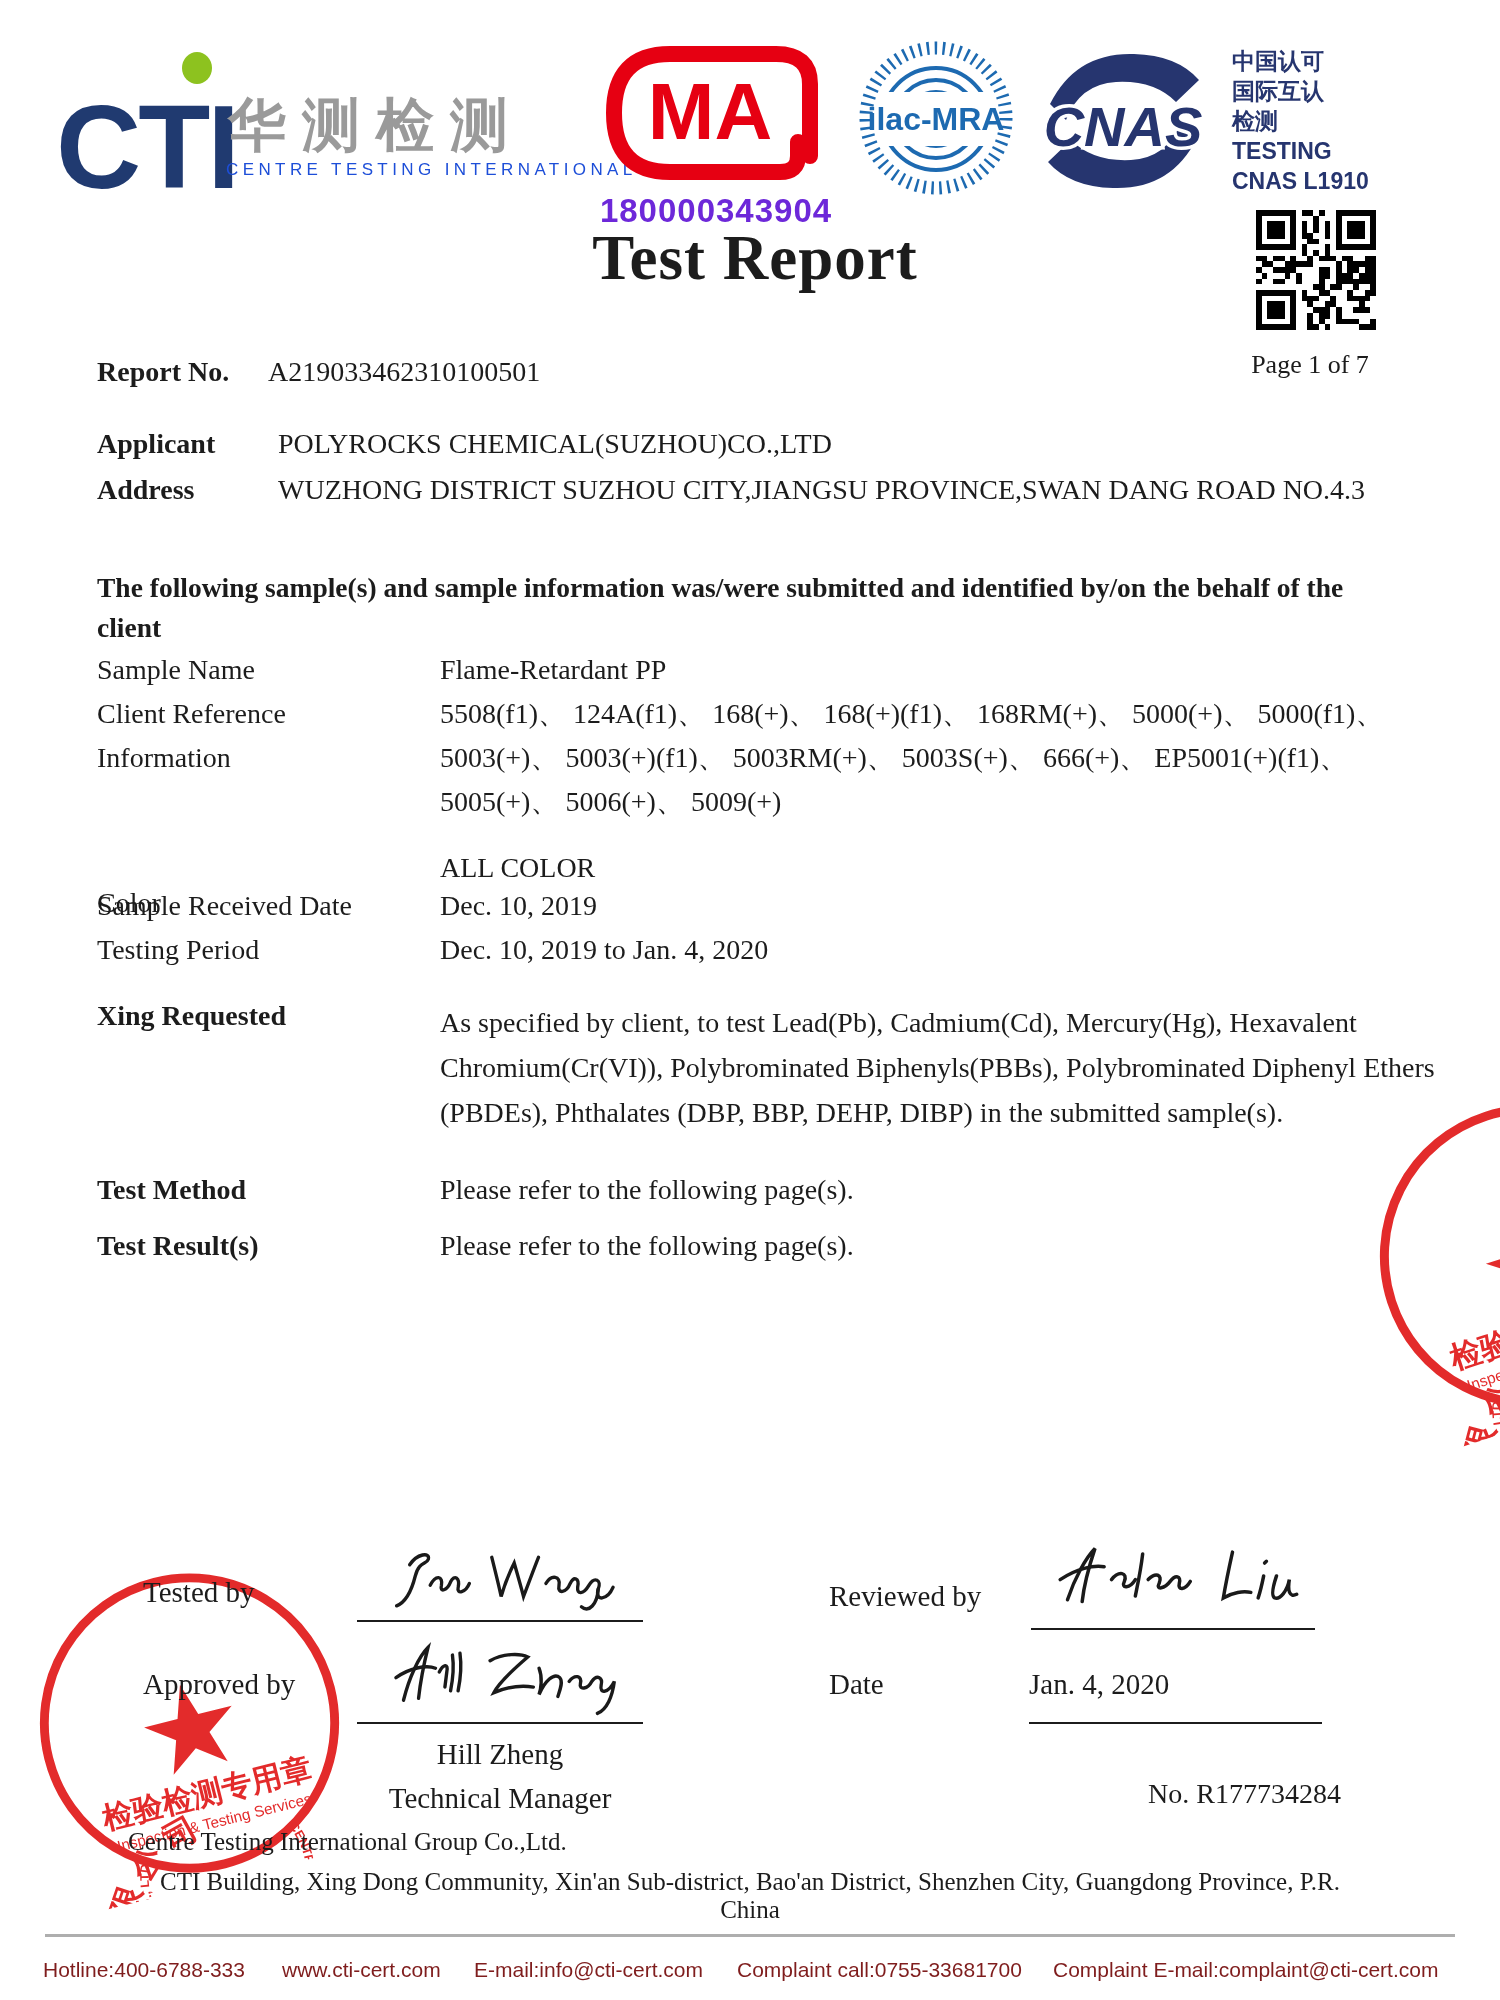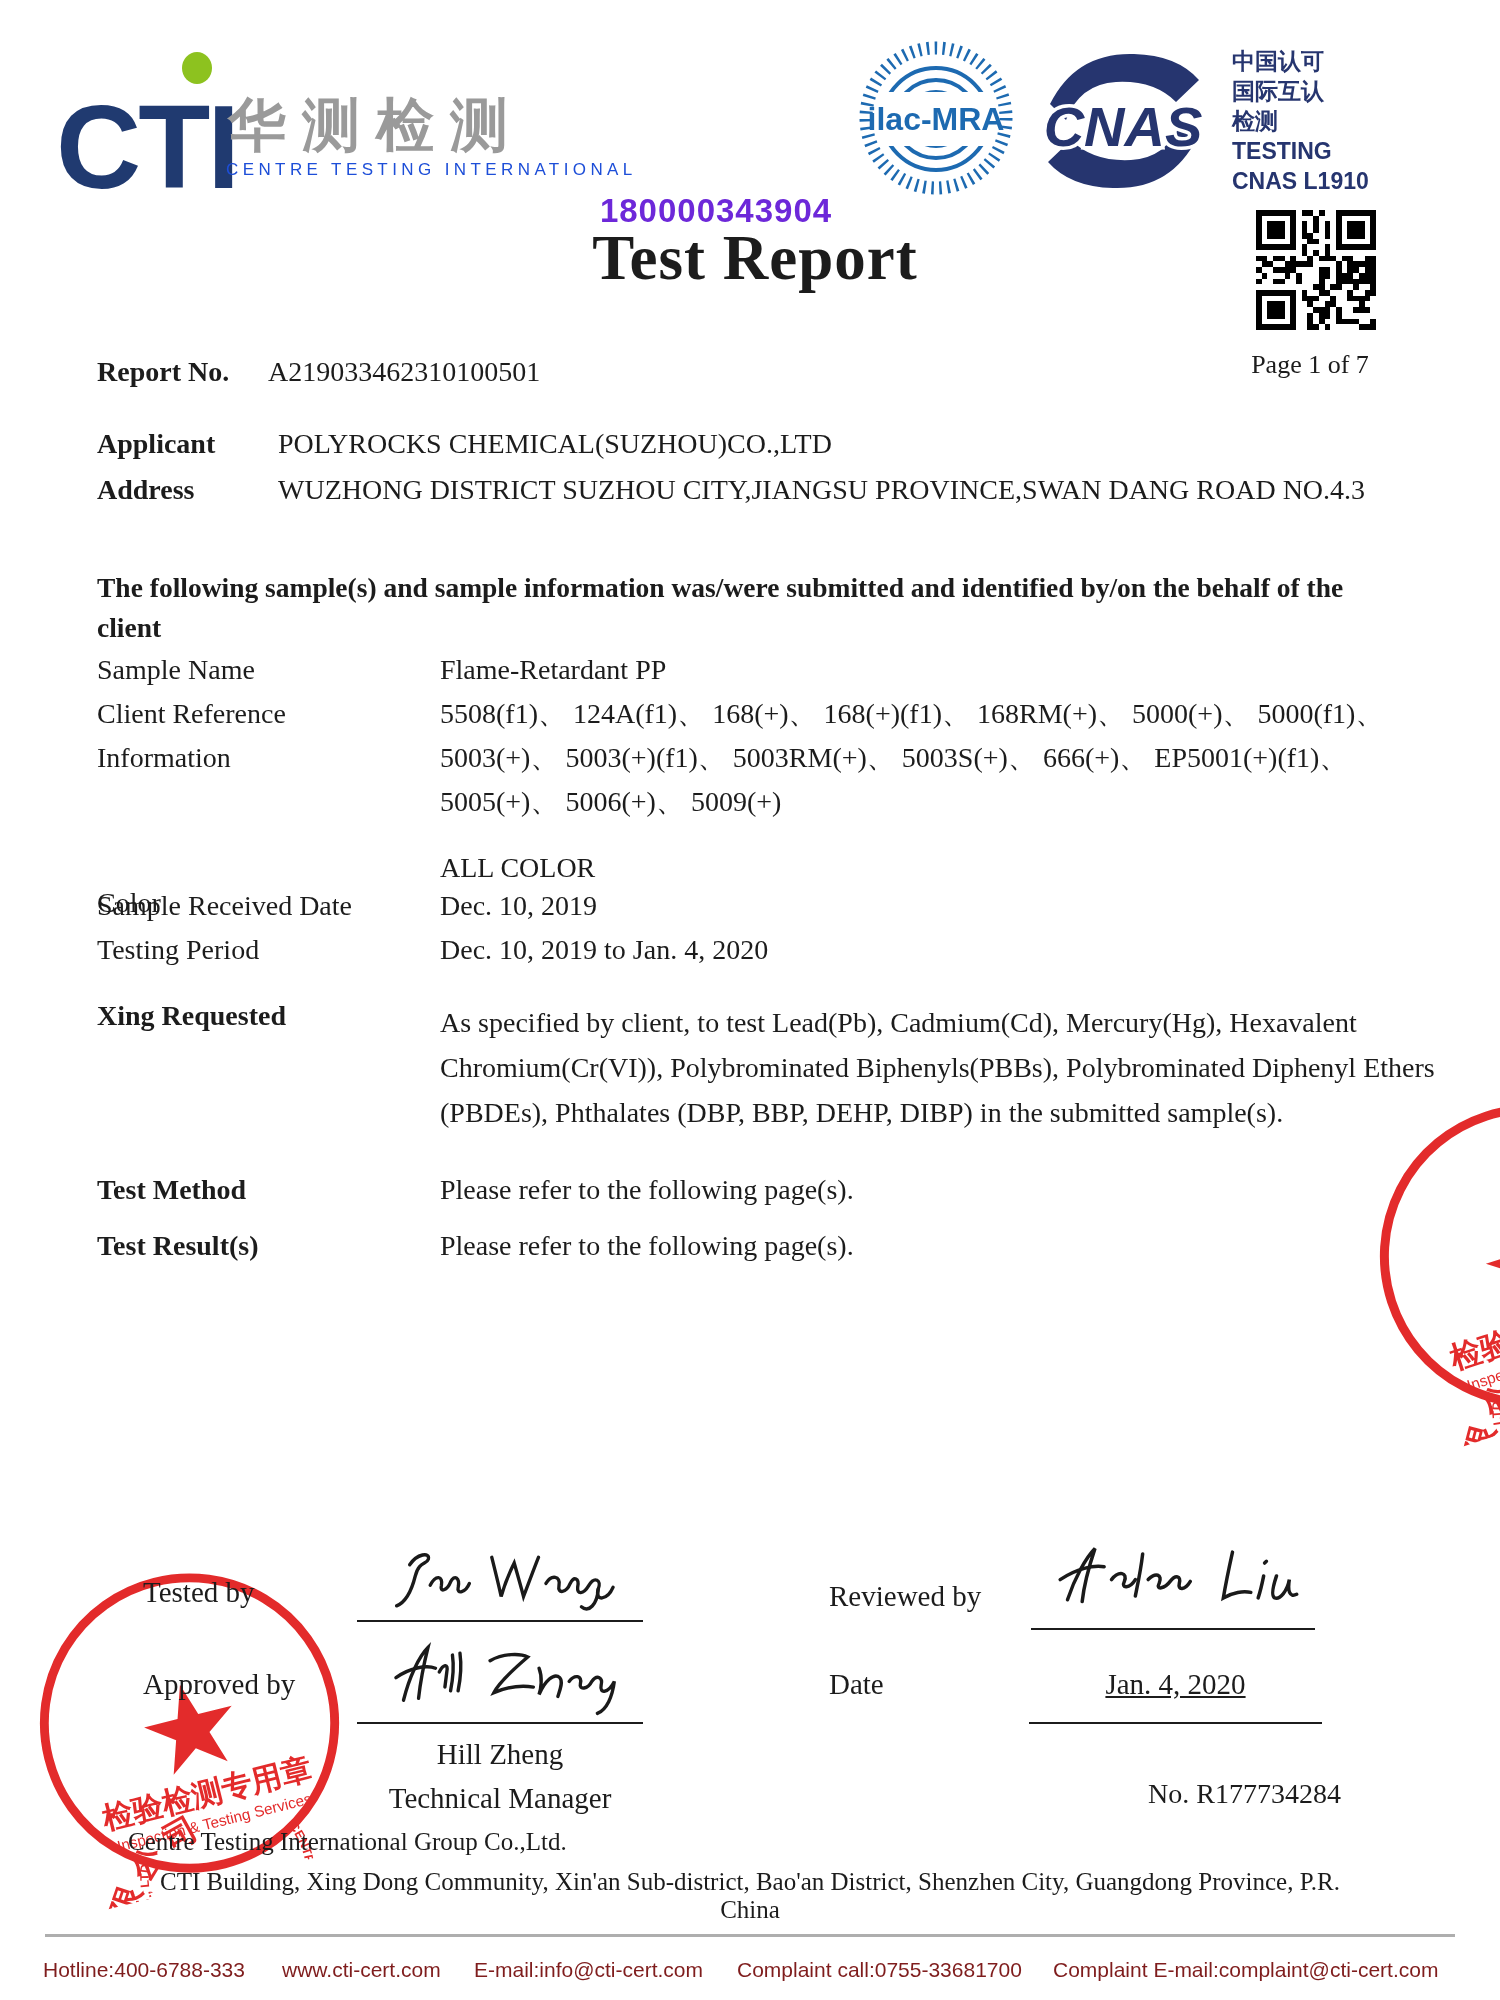--- a/index.html
+++ b/index.html
@@ -36,20 +36,26 @@
 
 <div id="page">
 
   <div class="abs" style="left:56px;top:88px;">
     <span class="cti-word">CTI</span>
   </div>
   <div class="abs cti-dot" style="left:182px;top:52px;"></div>
   <div class="abs cti-cn" style="left:228px;top:96px;">华测检测</div>
   <div class="abs cti-sub" style="left:226px;top:160px;">CENTRE TESTING INTERNATIONAL</div>
 
+  <div class="abs" style="left:598px;top:36px;">
+    <svg width="235" height="152" viewBox="0 0 235 152">
+      <path d="M212,120 L212,48 Q212,18 178,18 L72,18 Q16,18 16,77 Q16,136 72,136 L182,136 Q200,136 200,120 L200,106" fill="none" stroke="#e60012" stroke-width="16" stroke-linecap="round"></path>
+      <text x="112" y="103" text-anchor="middle" font-size="80" font-weight="bold" fill="#e60012">MA</text>
+    </svg>
+  </div>
   <div class="abs cma-num" style="left:596px;top:192px;width:240px;">180000343904</div>
 
   <div class="abs" style="left:856px;top:38px;">
     <svg width="160" height="160" viewBox="0 0 160 160">
       <defs>
         <clipPath id="ilacTop">
             <rect x="0" y="12" width="160" height="42"></rect>
           </clipPath>
         <clipPath id="ilacBot">
             <rect x="0" y="108" width="160" height="44"></rect>
@@ -354,21 +360,21 @@
       <path d="M118,44 C126,36 134,38 130,48 C126,56 136,54 142,46 C148,38 154,40 152,48 C150,56 158,56 164,46"></path>
       <path d="M210,14 C206,32 202,52 200,64 C210,58 222,56 230,58"></path>
       <path d="M244,40 C242,50 240,58 238,64"></path>
       <path d="M245,26 L247,24"></path>
       <path d="M258,40 C254,52 252,62 256,64 C262,66 270,56 272,44 C270,56 272,64 280,60"></path>
     </svg>
   </div>
   <div class="abs sigline overlay" style="left:1031px;top:1628px;width:284px;"></div>
 
   <div class="abs overlay" style="left:829px;top:1668px;font-size:29px;">Date</div>
-  <div class="abs overlay" style="left:1029px;top:1668px;width:293px;text-align:center;font-size:29px;text-decoration:underline;">Jan. 4, 2020</div>
+  <div class="abs overlay" style="left:1029px;top:1668px;width:293px;font-size:29px;">Jan. 4, 2020</div>
   <div class="abs sigline overlay" style="left:1029px;top:1722px;width:293px;"></div>
 
   <div class="abs overlay" style="left:1148px;top:1778px;font-size:28px;">No.  R177734284</div>
 
   <div class="abs overlay" style="left:128px;top:1828px;font-size:25px;">Centre Testing International Group Co.,Ltd.</div>
   <div class="abs overlay" style="left:130px;top:1868px;width:1240px;text-align:center;font-size:25px;">CTI Building, Xing Dong Community, Xin'an Sub-district, Bao'an District, Shenzhen City, Guangdong Province, P.R. China</div>
 
   <div class="abs footer-rule" style="left:45px;top:1934px;width:1410px;"></div>
   <div class="abs footer-item" style="left:43px;top:1958px;">Hotline:400-6788-333</div>
   <div class="abs footer-item" style="left:282px;top:1958px;">www.cti-cert.com</div>

